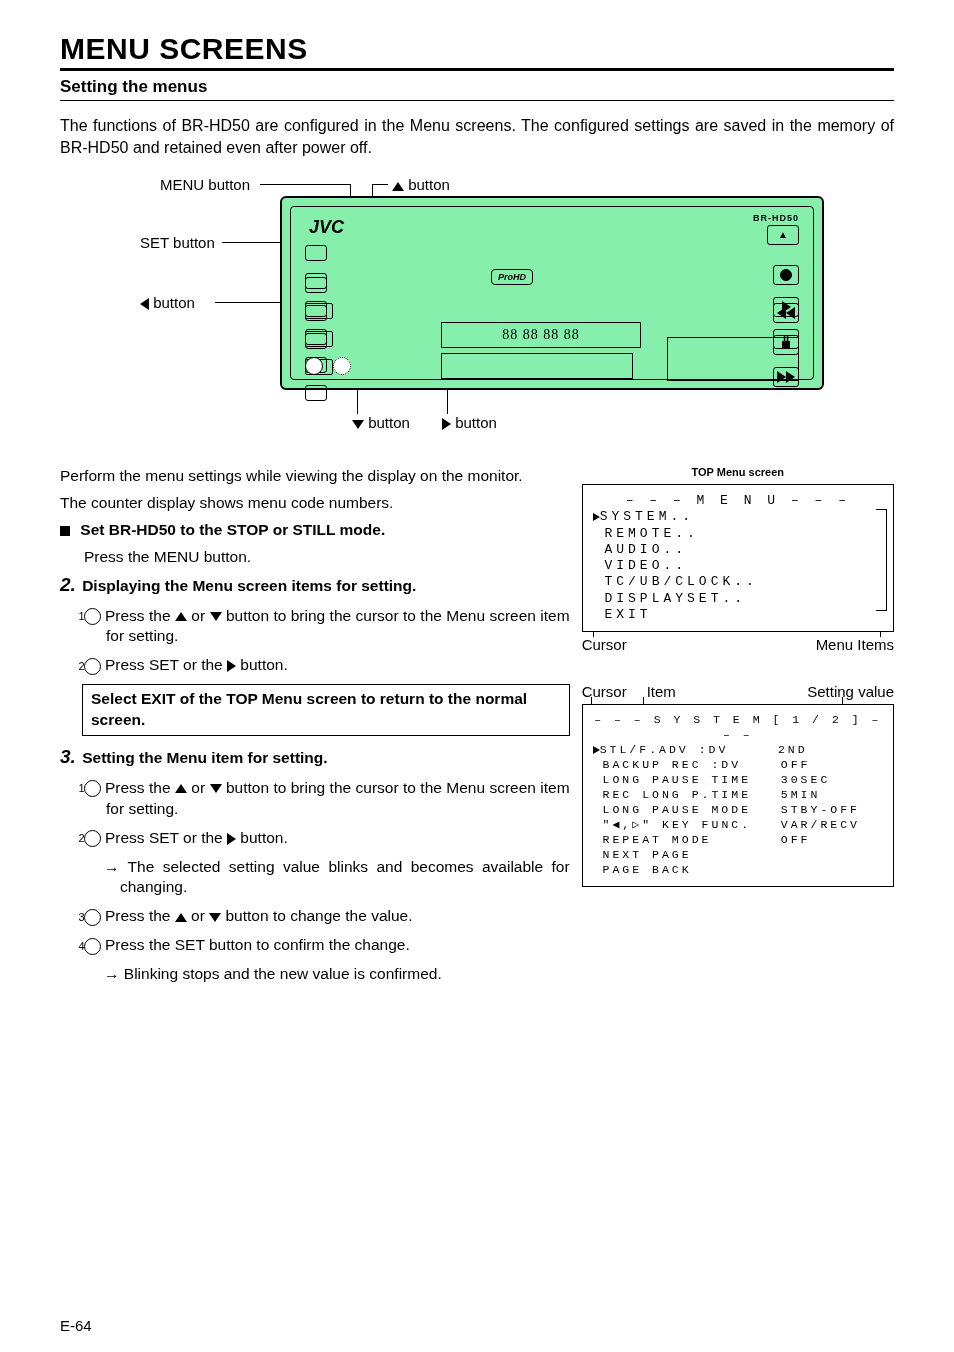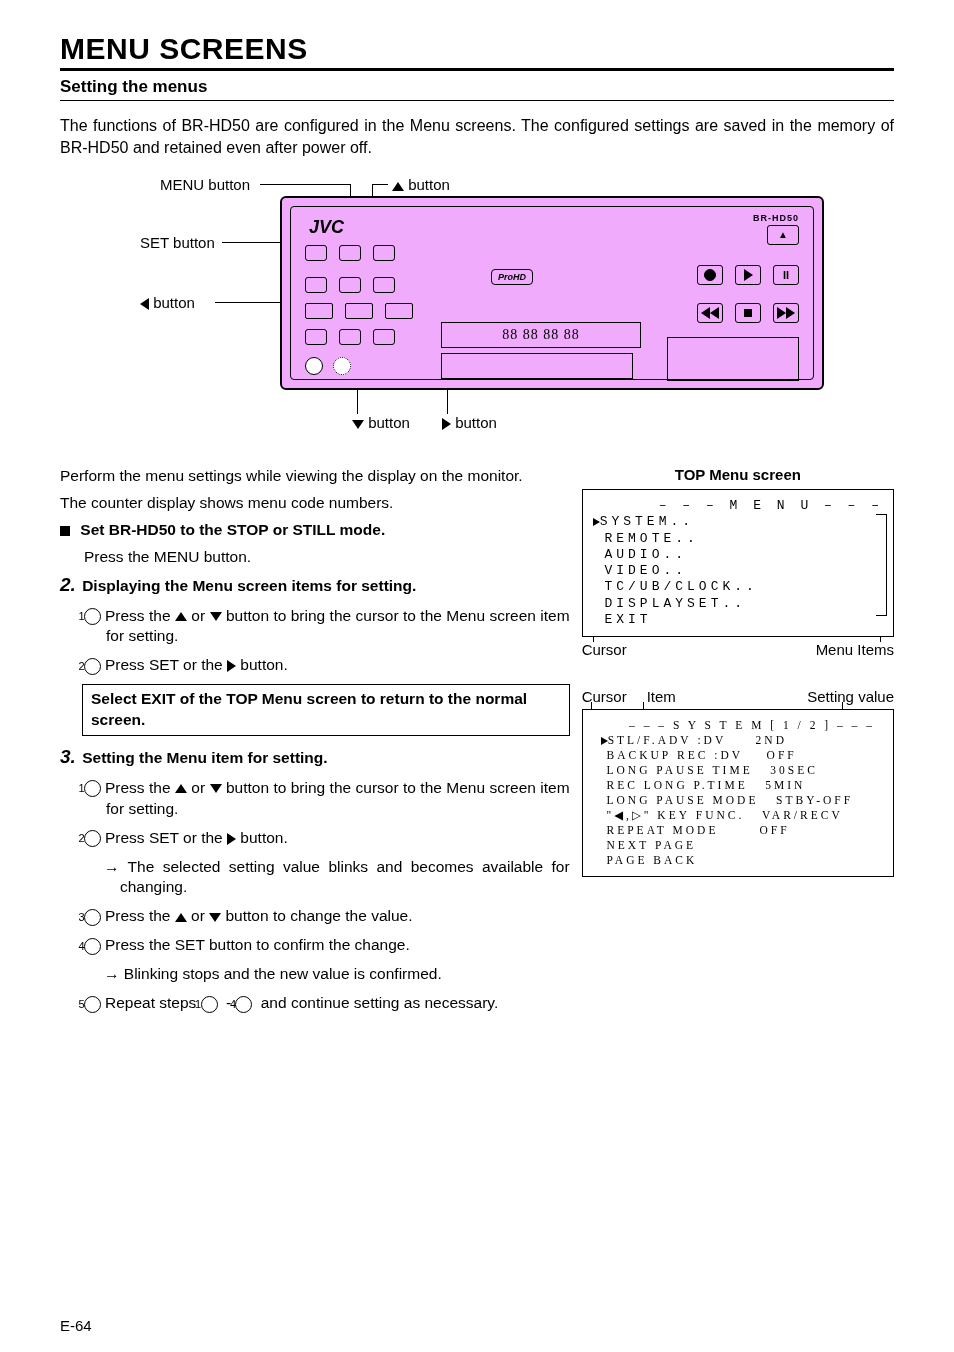--- a/index.html
+++ b/index.html
@@ -4,56 +4,56 @@
 <style>
   html,body{margin:0;padding:0;background:#fff;color:#000;font-family:Arial,Helvetica,sans-serif;}
   .page{width:954px;height:1352px;box-sizing:border-box;padding:24px 60px 0 60px;position:relative;}
   .title{font-size:30px;font-weight:900;letter-spacing:0.5px;margin:8px 0 2px 0;}
   .hr1{border:none;border-top:3px solid #000;margin:2px 0 6px 0;}
   .subtitle{font-size:17px;font-weight:900;margin:0 0 3px 0;}
   .hr2{border:none;border-top:1px solid #000;margin:0 0 14px 0;}
   .intro{font-size:16px;line-height:1.35;margin:0 0 18px 0;text-align:justify;}
   .device-area{position:relative;height:270px;margin:6px 0 20px 80px;}
   .label{position:absolute;font-size:15px;}
-  .device{position:absolute;left:140px;top:20px;width:540px;height:190px;border:2px solid #000;border-radius:6px;background:#f0abfc;}
+  .device{position:absolute;left:140px;top:20px;width:540px;height:190px;border:2px solid #000;border-radius:6px;background:#86efac;}
   .dv-inner{position:absolute;left:8px;top:8px;right:8px;bottom:8px;border:1px solid #000;border-radius:4px;}
   .leader{position:absolute;border-top:1px solid #000;}
   .leaderV{position:absolute;border-left:1px solid #000;}
   .cols{display:flex;gap:12px;}
   .leftcol{flex:1 1 62%;font-size:15.5px;line-height:1.35;}
   .rightcol{flex:1 1 38%;}
   .leftcol p{margin:0 0 6px 0;}
   .square{display:inline-block;vertical-align:middle;}
   .stepnum{font-size:19px;font-style:italic;font-weight:bold;margin-right:2px;}
   .step{margin:4px 0 2px 0;}
   .step .bold{font-weight:bold;}
   .substep{padding-left:46px;text-indent:-22px;margin:8px 0;}
   .subsub{padding-left:60px;text-indent:-16px;margin:2px 0;}
   .ring{display:inline-block;border:1px solid #000;border-radius:50%;width:15px;height:15px;font-size:11px;line-height:15px;text-align:center;vertical-align:middle;margin-right:4px;}
   .tri{display:inline-block;vertical-align:middle;}
   .tri-up{border-left:6px solid transparent;border-right:6px solid transparent;border-bottom:9px solid #000;}
   .tri-down{border-left:6px solid transparent;border-right:6px solid transparent;border-top:9px solid #000;}
   .tri-left{border-top:6px solid transparent;border-bottom:6px solid transparent;border-right:9px solid #000;}
   .tri-right{border-top:6px solid transparent;border-bottom:6px solid transparent;border-left:9px solid #000;}
   .boxnote{border:1.5px solid #000;padding:4px 8px;margin:8px 0 8px 22px;font-weight:bold;}
-  .screen-title{text-align:center;font-weight:bold;font-size:15px;margin:0 0 6px 0;}
+  .screen-title{text-align:center;font-weight:bold;font-size:11px;margin:0 0 6px 0;}
   .osd{border:1px solid #000;padding:8px 10px 8px 10px;font-family:"Courier New",monospace;font-size:13px;letter-spacing:4px;line-height:1.25;position:relative;}
-  .osd-tight{border:1px solid #000;padding:8px 18px;font-family:Liberation Serif, serif;font-size:11.5px;letter-spacing:3px;line-height:1.3;position:relative;}
+  .osd-tight{border:1px solid #000;padding:8px 10px;font-family:Liberation Mono, monospace;font-size:11.5px;letter-spacing:3px;line-height:1.3;position:relative;}
   .cursor-tri{display:inline-block;width:0;height:0;border-top:4px solid transparent;border-bottom:4px solid transparent;border-left:7px solid #000;margin-right:0;vertical-align:middle;}
   .osd-caption{display:flex;justify-content:space-between;font-size:15px;margin-top:4px;}
   .osd2-caption{display:flex;gap:20px;font-size:15px;margin:30px 0 4px 0;}
   .sysrow{white-space:pre;}
   .page-no{position:absolute;bottom:18px;left:60px;font-size:15px;text-align:center;}
   .osd-bracket{position:absolute;border:1px solid #000;border-left:none;}
   .tick{position:absolute;border-left:1px solid #000;}
-  .ctr{text-align:right;}
+  .ctr{text-align:center;}
   .indent{padding-left:24px;}
   .jvc{position:absolute;left:18px;top:10px;font-weight:900;font-style:italic;font-size:18px;}
   .brand{position:absolute;right:14px;top:6px;font-size:9px;font-weight:bold;letter-spacing:1px;}
-  .btnrow{position:absolute;display:flex;gap:12px;}
+  .btnrow{position:absolute;display:flex;gap:12px;flex-direction:column;}
   .btn{width:20px;height:14px;border:1px solid #000;border-radius:3px;}
   .btn-sm{width:26px;height:14px;border:1px solid #000;border-radius:2px;}
   .panel{position:absolute;border:1px solid #000;}
   .led{width:10px;height:10px;border:1px solid #000;border-radius:50%;display:inline-block;}
   .knob{width:16px;height:16px;border:1.5px solid #000;border-radius:50%;display:inline-block;background:#fff;}
   .knob-dotted{border-style:dotted;}
   .p-box{border:1px solid #000;border-radius:4px;padding:2px 6px;font-size:9px;font-weight:bold;font-style:italic;}
   .seg{font-family:Liberation Serif, serif;font-size:14px;letter-spacing:1px;}
   .pill{border:1.5px solid #000;border-radius:3px;width:24px;height:18px;display:flex;align-items:center;justify-content:center;}
 </style>
@@ -207,23 +207,20 @@
         <span class="ring">2</span><span>Press SET or the </span><span class="tri tri-right"></span><span> button.</span>
       </div>
       <div class="subsub" style="text-align:justify;">→ The selected setting value blinks and becomes available for changing.</div>
       <div class="substep">
         <span class="ring">3</span><span>Press the </span><span class="tri tri-up"></span><span> or </span><span class="tri tri-down"></span><span> button to change the value.</span>
       </div>
       <div class="substep">
         <span class="ring">4</span><span>Press the SET button to confirm the change.</span>
       </div>
       <div class="subsub">→ Blinking stops and the new value is confirmed.</div>
-      <div class="substep">
-        <span class="ring">5</span><span>Repeat steps </span><span class="ring">1</span><span> - </span><span class="ring">4</span><span> and continue setting as necessary.</span>
-      </div>
     </div>
 
     <div class="rightcol">
       <p class="screen-title">TOP Menu screen</p>
       <div class="osd">
         <div class="ctr">– – – M E N U – – –</div>
         <div id="top-menu-items">
             <div><span class="cursor-tri"></span><span>SYSTEM..</span></div>
             <div><span>&nbsp;</span><span>REMOTE..</span></div>
             <div><span>&nbsp;</span><span>AUDIO..</span></div>

